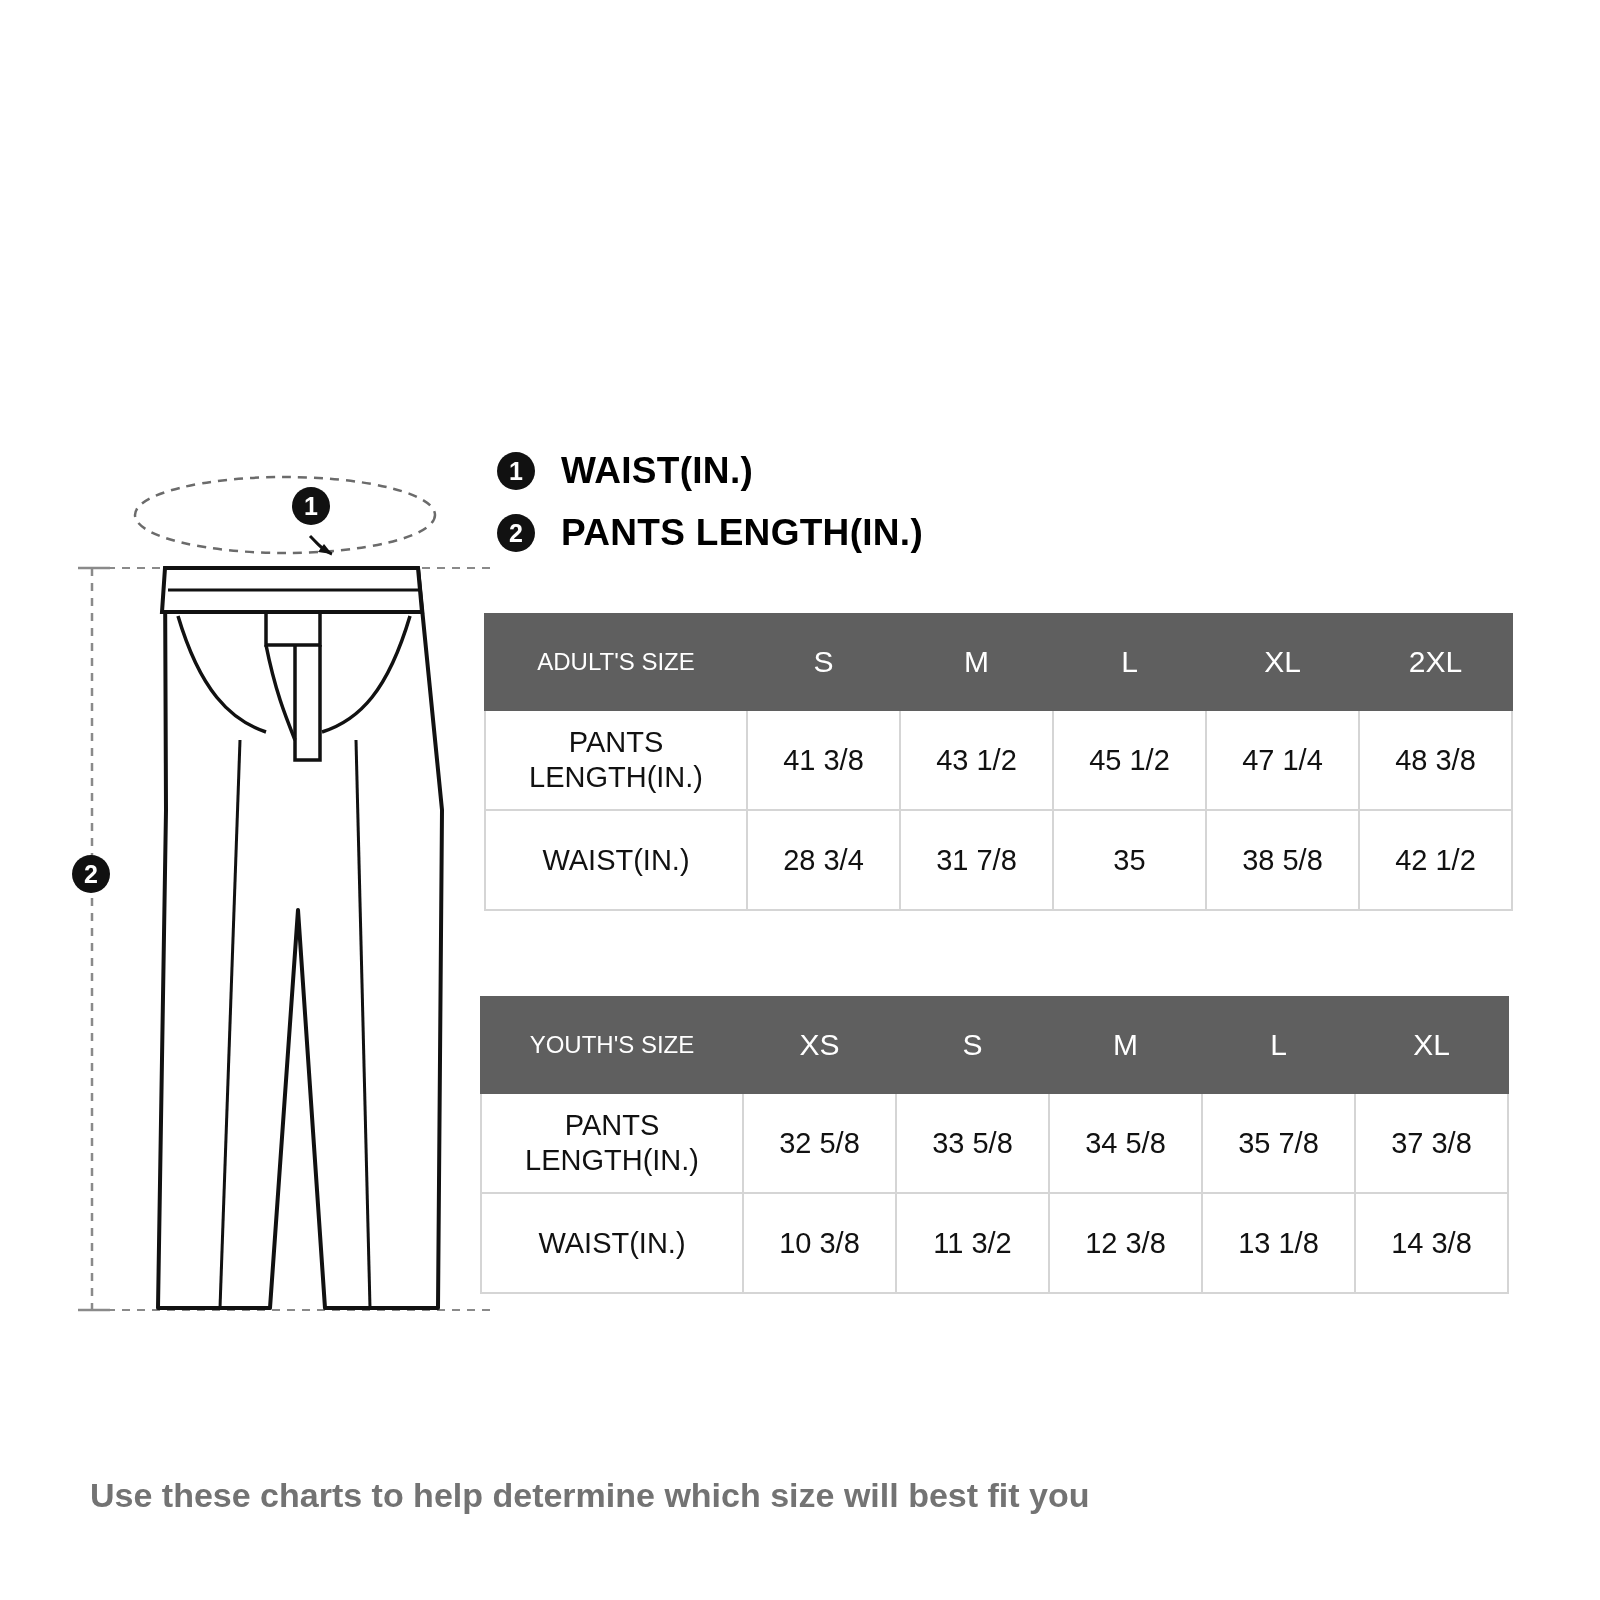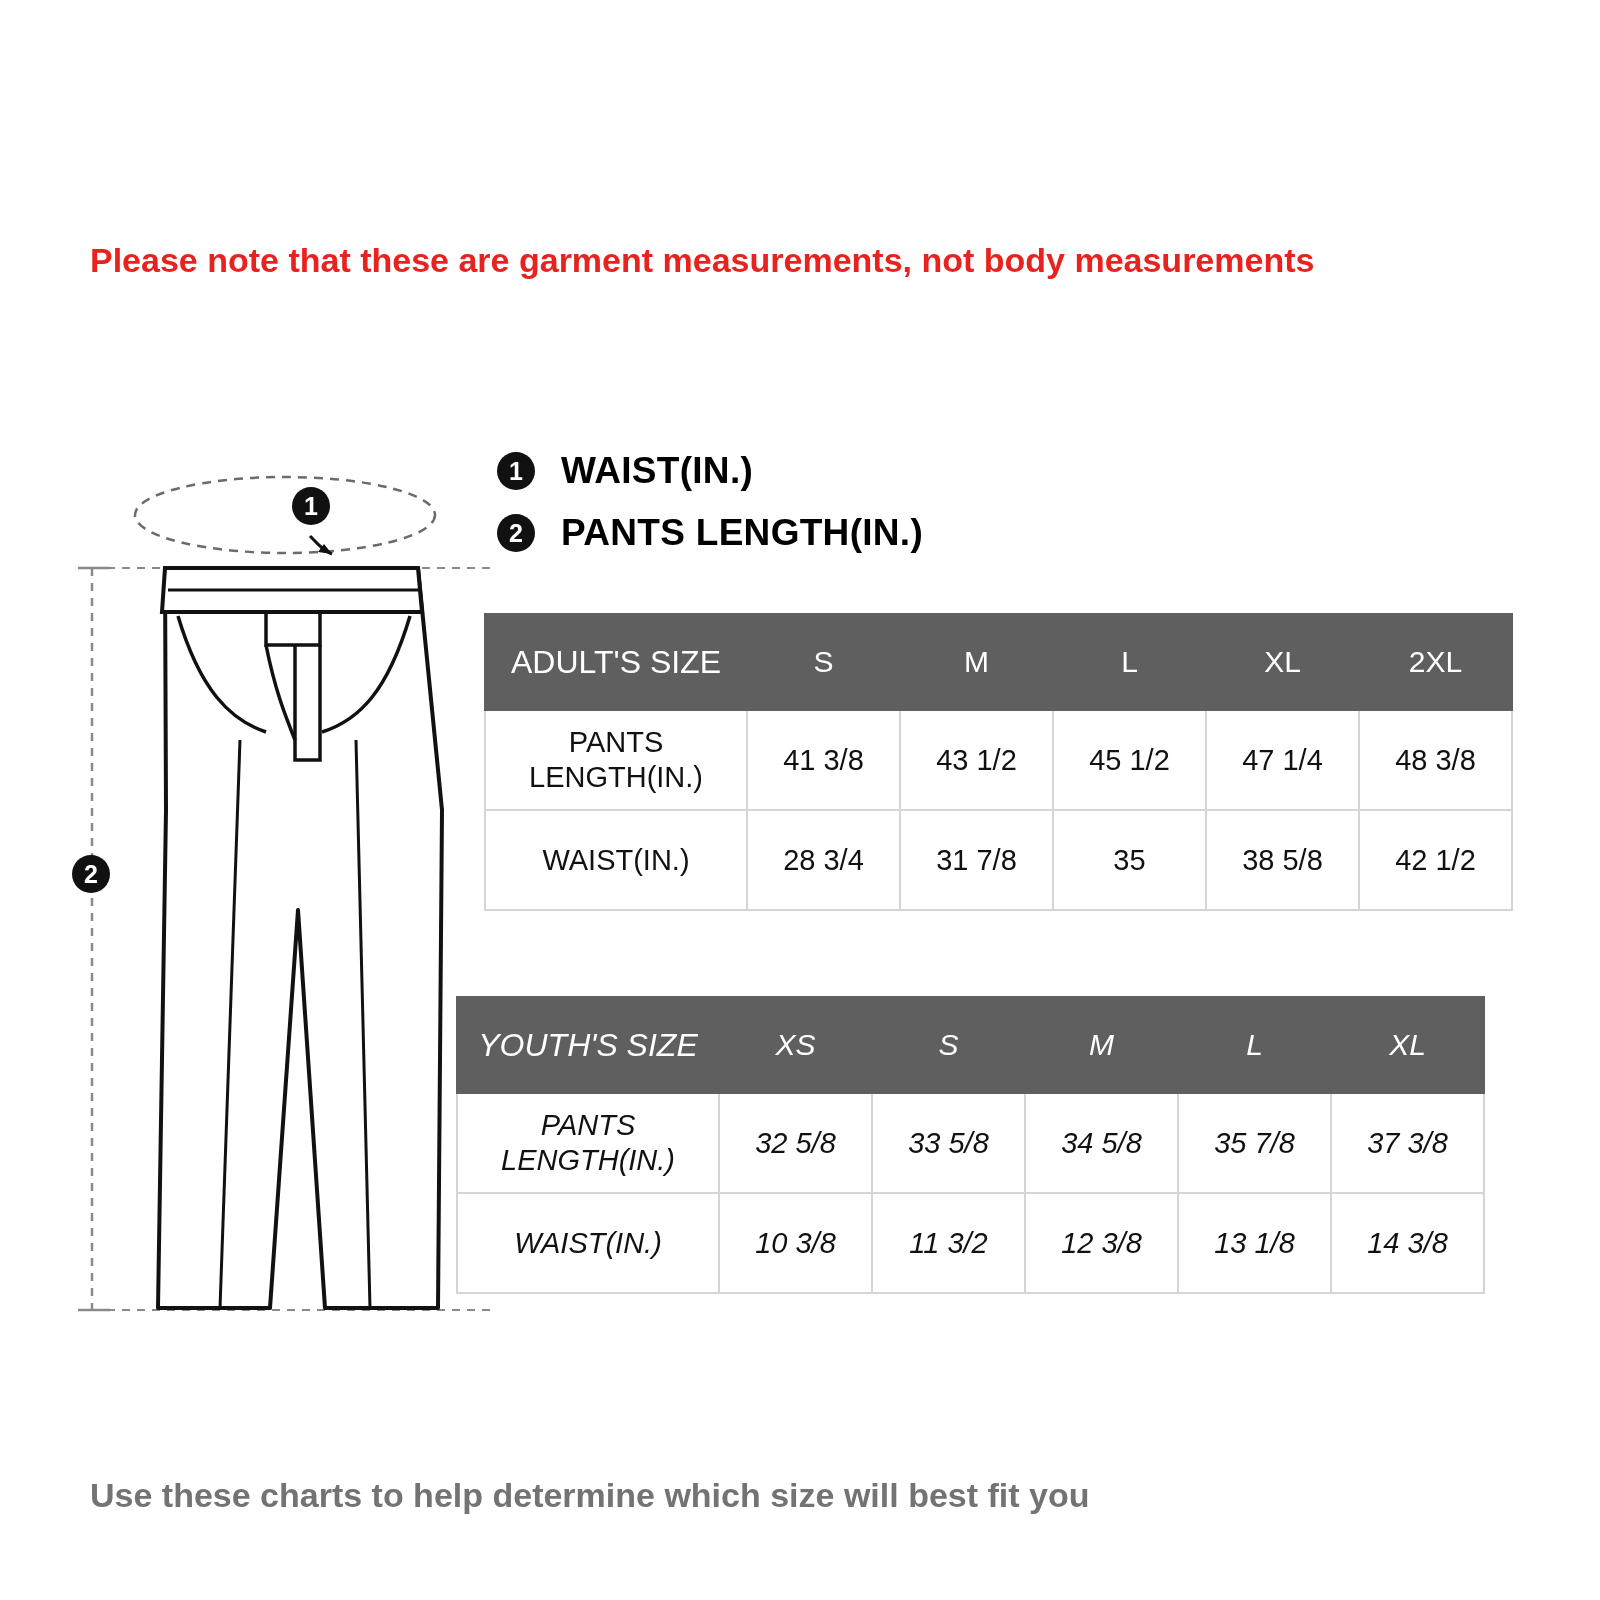--- a/index.html
+++ b/index.html
@@ -104,58 +104,57 @@
   .badge-1 { left: 222px; top: 47px; }
   .badge-2 { left: 2px; top: 415px; }
 
   
   .tbl {
     position: absolute;
     border-collapse: collapse;
     table-layout: fixed;
   }
   .tbl.adult { left: 484px; top: 613px; width: 1028px; }
-  .tbl.youth { left: 456px; top: 996px; width: 1028px; font-style: italic; }
+  .tbl.youth { left: 480px; top: 996px; width: 1028px; }
   .tbl th, .tbl td {
     border: 2px solid #d5d5d5;
     text-align: center;
     vertical-align: middle;
     font-size: 29px;
     color: #111;
   }
   .tbl thead th {
     background: #5f5f5f;
     color: #ffffff;
     border-color: #5f5f5f;
     height: 92px;
     font-size: 30px;
     font-weight: normal;
     line-height: 1.15;
   }
-  .tbl thead th.rowhead { font-size: 32px; margin-left: 28px; }
+  .tbl thead th.rowhead { font-size: 24px; margin-left: 28px; }
   .tbl tbody td {
     height: 96px;
     background: #ffffff;
   }
   .tbl tbody td.rowhead {
     font-size: 29px;
     line-height: 1.2;
     padding: 0 6px;
   }
   .col-head { width: 262px; }
   .col-val-adult { width: 153px; }
   .col-val-youth { width: 153px; }
 </style>
 </head>
 <body>
 
 <div class="page">
 
 
-  <div class="note">Please note that these are garment measurements, not body measurements</div>
 
   <div class="legend">
     <div class="legend-row">
       <span class="legend-badge">1</span>
       <span class="legend-label">WAIST(IN.)</span>
     </div>
     <div class="legend-row">
       <span class="legend-badge">2</span>
       <span class="legend-label">PANTS LENGTH(IN.)</span>
     </div>

